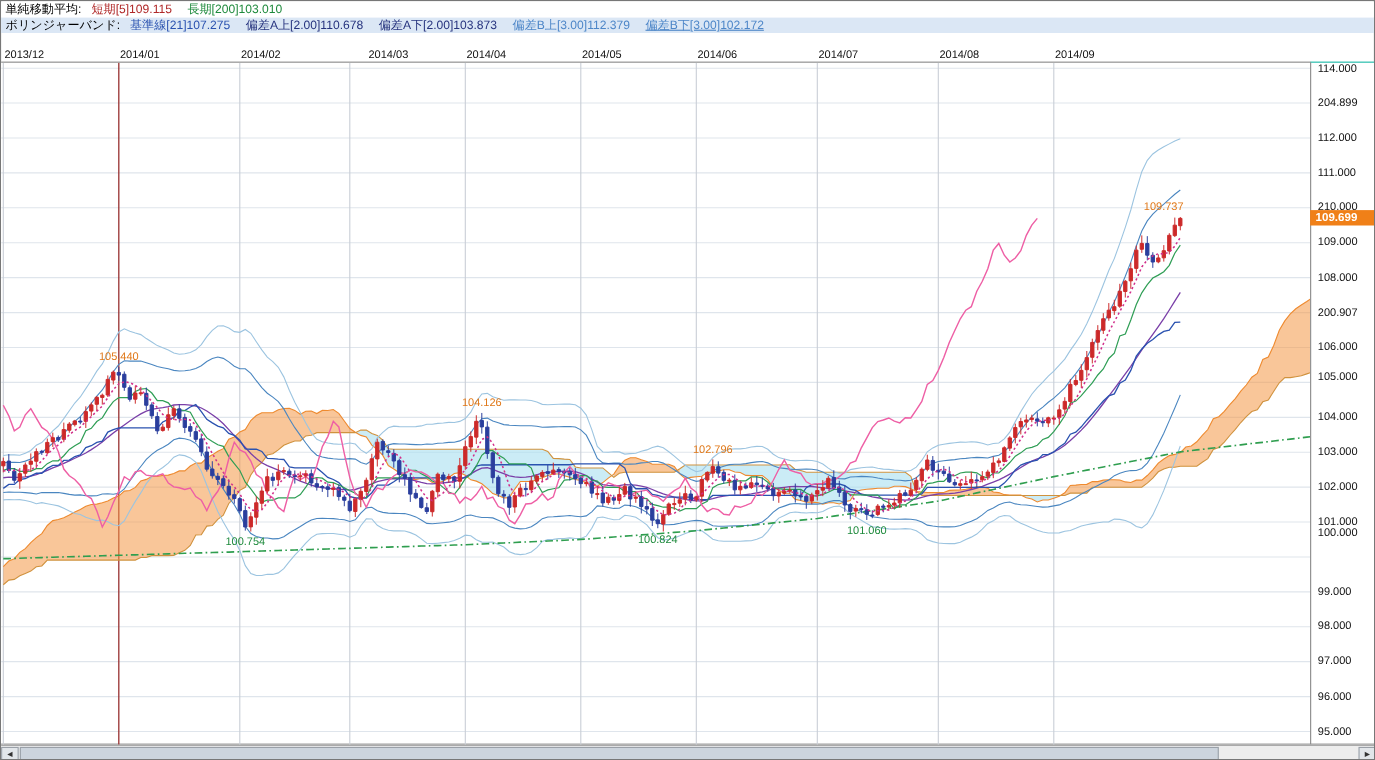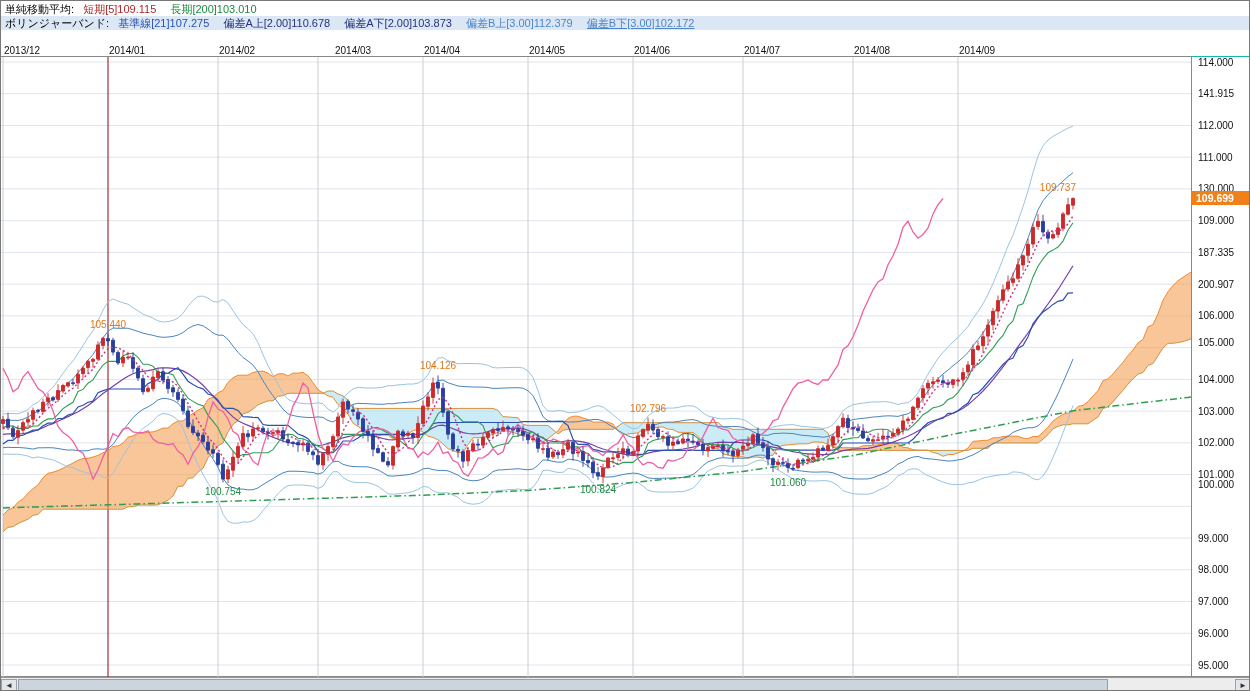--- a/index.html
+++ b/index.html
@@ -117,26 +117,26 @@
           <text x="597" y="436.2" font-size="10" text-anchor="middle" fill="#1e8a3c">100.824</text>
           <text x="647" y="354.6" font-size="10" text-anchor="middle" fill="#e07818">102.796</text>
           <text x="787" y="428.7" font-size="10" text-anchor="middle" fill="#1e8a3c">101.060</text>
           <text x="1075" y="134.3" font-size="10" text-anchor="end" fill="#e07818">109.737</text>
         </g>
       </svg>
   </div>
 
   <div class="yaxis">
       <span style="top: -0.5px;">114.000</span>
-      <span style="top: 31.237px;">141.915</span>
+      <span style="top: 31.237px;">204.899</span>
       <span style="top: 62.974px;">112.000</span>
       <span style="top: 94.711px;">111.000</span>
-      <span style="top: 126.448px;">130.000</span>
+      <span style="top: 126.448px;">210.000</span>
       <span style="top: 158.185px;">109.000</span>
-      <span style="top: 189.922px;">187.335</span>
+      <span style="top: 189.922px;">108.000</span>
       <span style="top: 221.659px;">200.907</span>
       <span style="top: 253.396px;">106.000</span>
       <span style="top: 280px;">105.000</span>
       <span style="top: 316.87px;">104.000</span>
       <span style="top: 348.607px;">103.000</span>
       <span style="top: 380.344px;">102.000</span>
       <span style="top: 412.081px;">101.000</span>
       <span style="top: 422px;">100.000</span>
       <span style="top: 475.555px;">99.000</span>
       <span style="top: 507.292px;">98.000</span>

